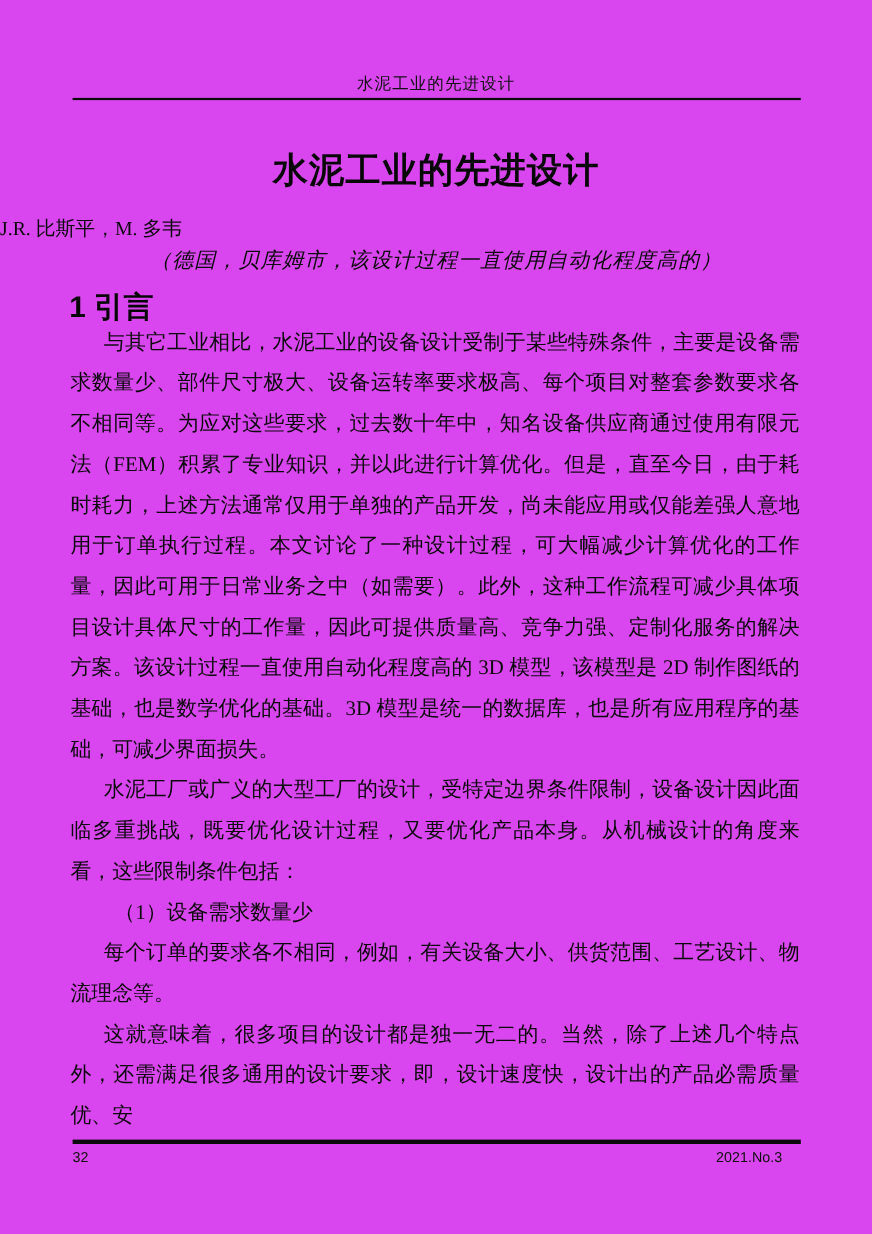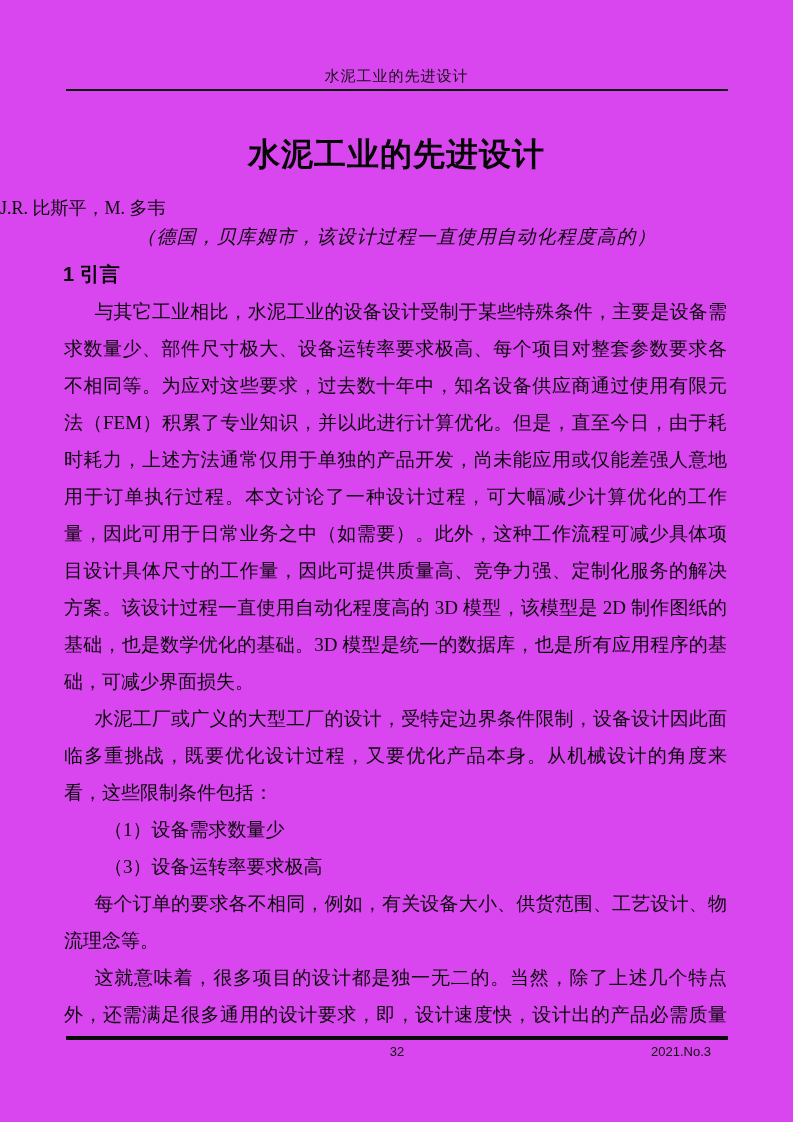--- a/index.html
+++ b/index.html
@@ -65,21 +65,21 @@
     font-style: italic;
     letter-spacing: 1px;
     color: #0a0a0a;
   }
   .section-heading {
     position: absolute;
     top: 261px;
     left: 63px;
     margin: 0;
     font-family: "Liberation Sans", "DejaVu Sans", sans-serif;
-    font-size: 20px;
+    font-size: 27px;
     font-weight: 700;
     color: #060606;
   }
   .body-text {
     position: absolute;
     top: 293px;
     left: 64px;
     width: 663px;
     height: 743px;
     overflow: hidden;
@@ -112,21 +112,20 @@
     right: 65px;
     height: 20px;
     font-family: "Liberation Sans", "DejaVu Sans", sans-serif;
     font-size: 13px;
     color: #111;
   }
   .page-number {
     position: absolute;
     left: 0;
     right: 0;
-    text-align: center;
   }
   .issue {
     position: absolute;
     right: 17px;
     top: 0;
   }
 </style>
 </head>
 <body>
 
@@ -141,21 +140,20 @@
   <div class="byline">J.R. 比斯平，M. 多韦</div>
 
   <div class="affiliation">（德国，贝库姆市，该设计过程一直使用自动化程度高的）</div>
 
   <h2 class="section-heading">1 引言</h2>
 
   <div class="body-text">
     <p>与其它工业相比，水泥工业的设备设计受制于某些特殊条件，主要是设备需求数量少、部件尺寸极大、设备运转率要求极高、每个项目对整套参数要求各不相同等。为应对这些要求，过去数十年中，知名设备供应商通过使用有限元法（FEM）积累了专业知识，并以此进行计算优化。但是，直至今日，由于耗时耗力，上述方法通常仅用于单独的产品开发，尚未能应用或仅能差强人意地用于订单执行过程。本文讨论了一种设计过程，可大幅减少计算优化的工作量，因此可用于日常业务之中（如需要）。此外，这种工作流程可减少具体项目设计具体尺寸的工作量，因此可提供质量高、竞争力强、定制化服务的解决方案。该设计过程一直使用自动化程度高的 3D 模型，该模型是 2D 制作图纸的基础，也是数学优化的基础。3D 模型是统一的数据库，也是所有应用程序的基础，可减少界面损失。</p>
     <p>水泥工厂或广义的大型工厂的设计，受特定边界条件限制，设备设计因此面临多重挑战，既要优化设计过程，又要优化产品本身。从机械设计的角度来看，这些限制条件包括：</p>
     <p class="list-item">（1）设备需求数量少</p>
-    <p class="list-item">（3）设备运转率要求极高</p>
     <p>每个订单的要求各不相同，例如，有关设备大小、供货范围、工艺设计、物流理念等。</p>
     <p>这就意味着，很多项目的设计都是独一无二的。当然，除了上述几个特点外，还需满足很多通用的设计要求，即，设计速度快，设计出的产品必需质量优、安</p>
   </div>
 
   <div class="footer-rule"></div>
 
   <div class="footer">
     <span class="page-number">32</span>
     <span class="issue">2021.No.3</span>
   </div>

